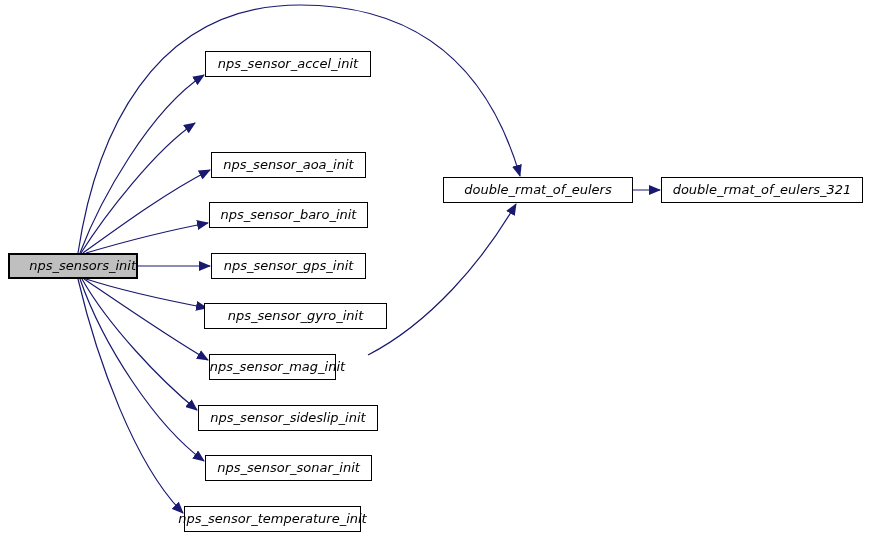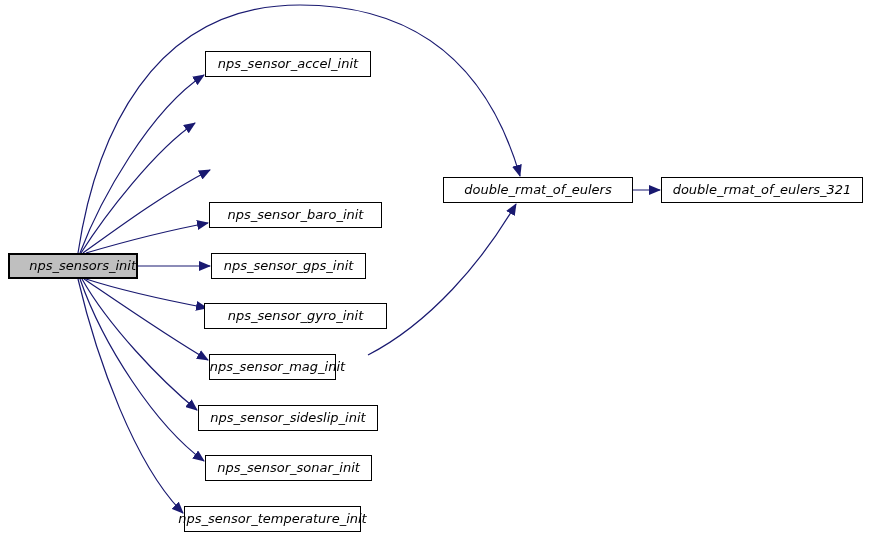--- a/index.html
+++ b/index.html
@@ -36,21 +36,21 @@
     justify-content: center;
     white-space: nowrap;
     cursor: pointer;
     font-style: italic;
   }
   .node.main { border-width: 2px; background: var(--hl); justify-content: flex-end; }
   .n-main     { left: 8px;   top: 253px; width: 130px; }
   .n-accel    { left: 205px; top: 51px;  width: 166px; }
   .n-airspeed { left: 196px; top: 101px; width: 186px; }
   .n-aoa      { left: 211px; top: 152px; width: 155px; }
-  .n-baro     { left: 209px; top: 202px; width: 173px; }
+  .n-baro     { left: 209px; top: 202px; width: 159px; }
   .n-gps      { left: 211px; top: 253px; width: 155px; }
   .n-gyro     { left: 204px; top: 303px; width: 183px; align-items: flex-end; }
   .n-mag      { left: 209px; top: 354px; width: 127px; padding-left: 10px; }
   .n-sideslip { left: 198px; top: 405px; width: 180px; }
   .n-sonar    { left: 205px; top: 455px; width: 167px; }
   .n-temp     { left: 184px; top: 506px; width: 177px; }
   .n-eulers   { left: 443px; top: 177px; width: 190px; }
   .n-eulers321{ left: 661px; top: 177px; width: 202px; }
 </style>
 </head>
@@ -78,20 +78,23 @@
     <path d="M 368,355 C 430,323 482,262 516,204" marker-end="url(#arrowhead)"></path>
     <path d="M 613,190 L 660,190" marker-end="url(#arrowhead)"></path>
   </svg>
 
   <div class="node main n-main">
     <span>nps_sensors_init</span>
   </div>
   <div class="node n-accel">
     <span>nps_sensor_accel_init</span>
   </div>
+  <div class="node n-aoa">
+    <span>nps_sensor_aoa_init</span>
+  </div>
   <div class="node n-baro">
     <span>nps_sensor_baro_init</span>
   </div>
   <div class="node n-gps">
     <span>nps_sensor_gps_init</span>
   </div>
   <div class="node n-gyro">
     <span>nps_sensor_gyro_init</span>
   </div>
   <div class="node n-mag">

